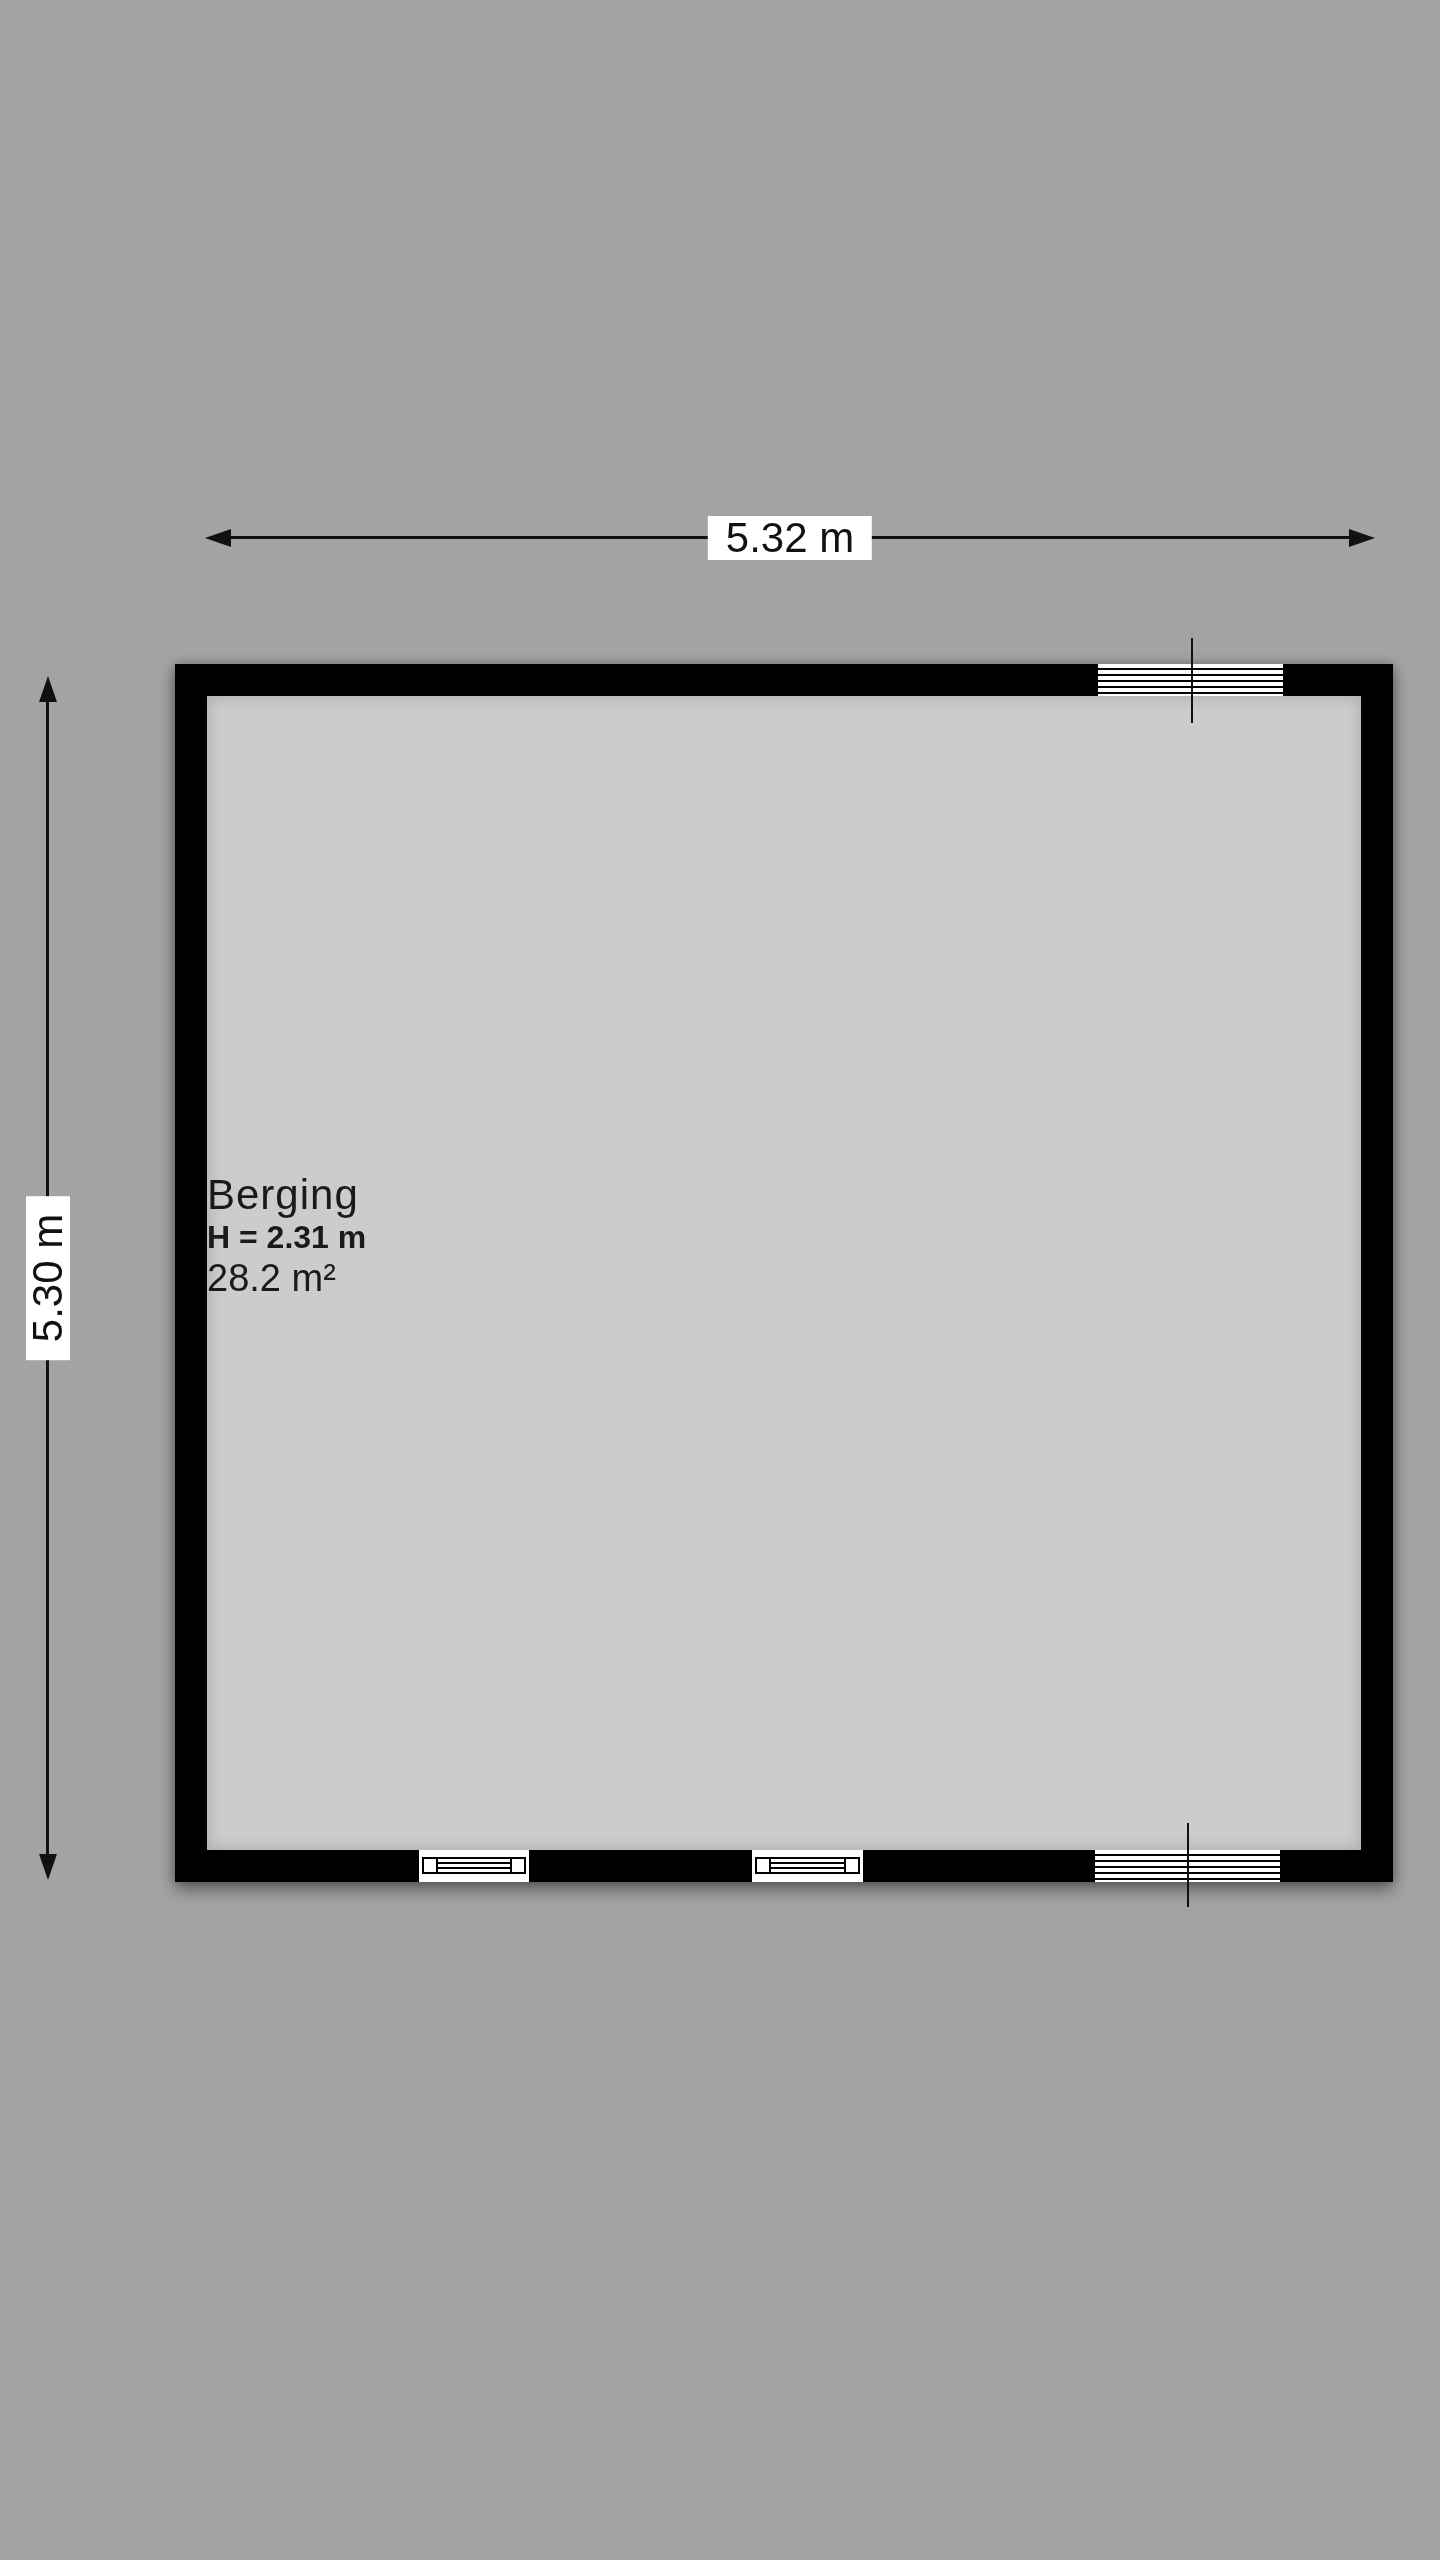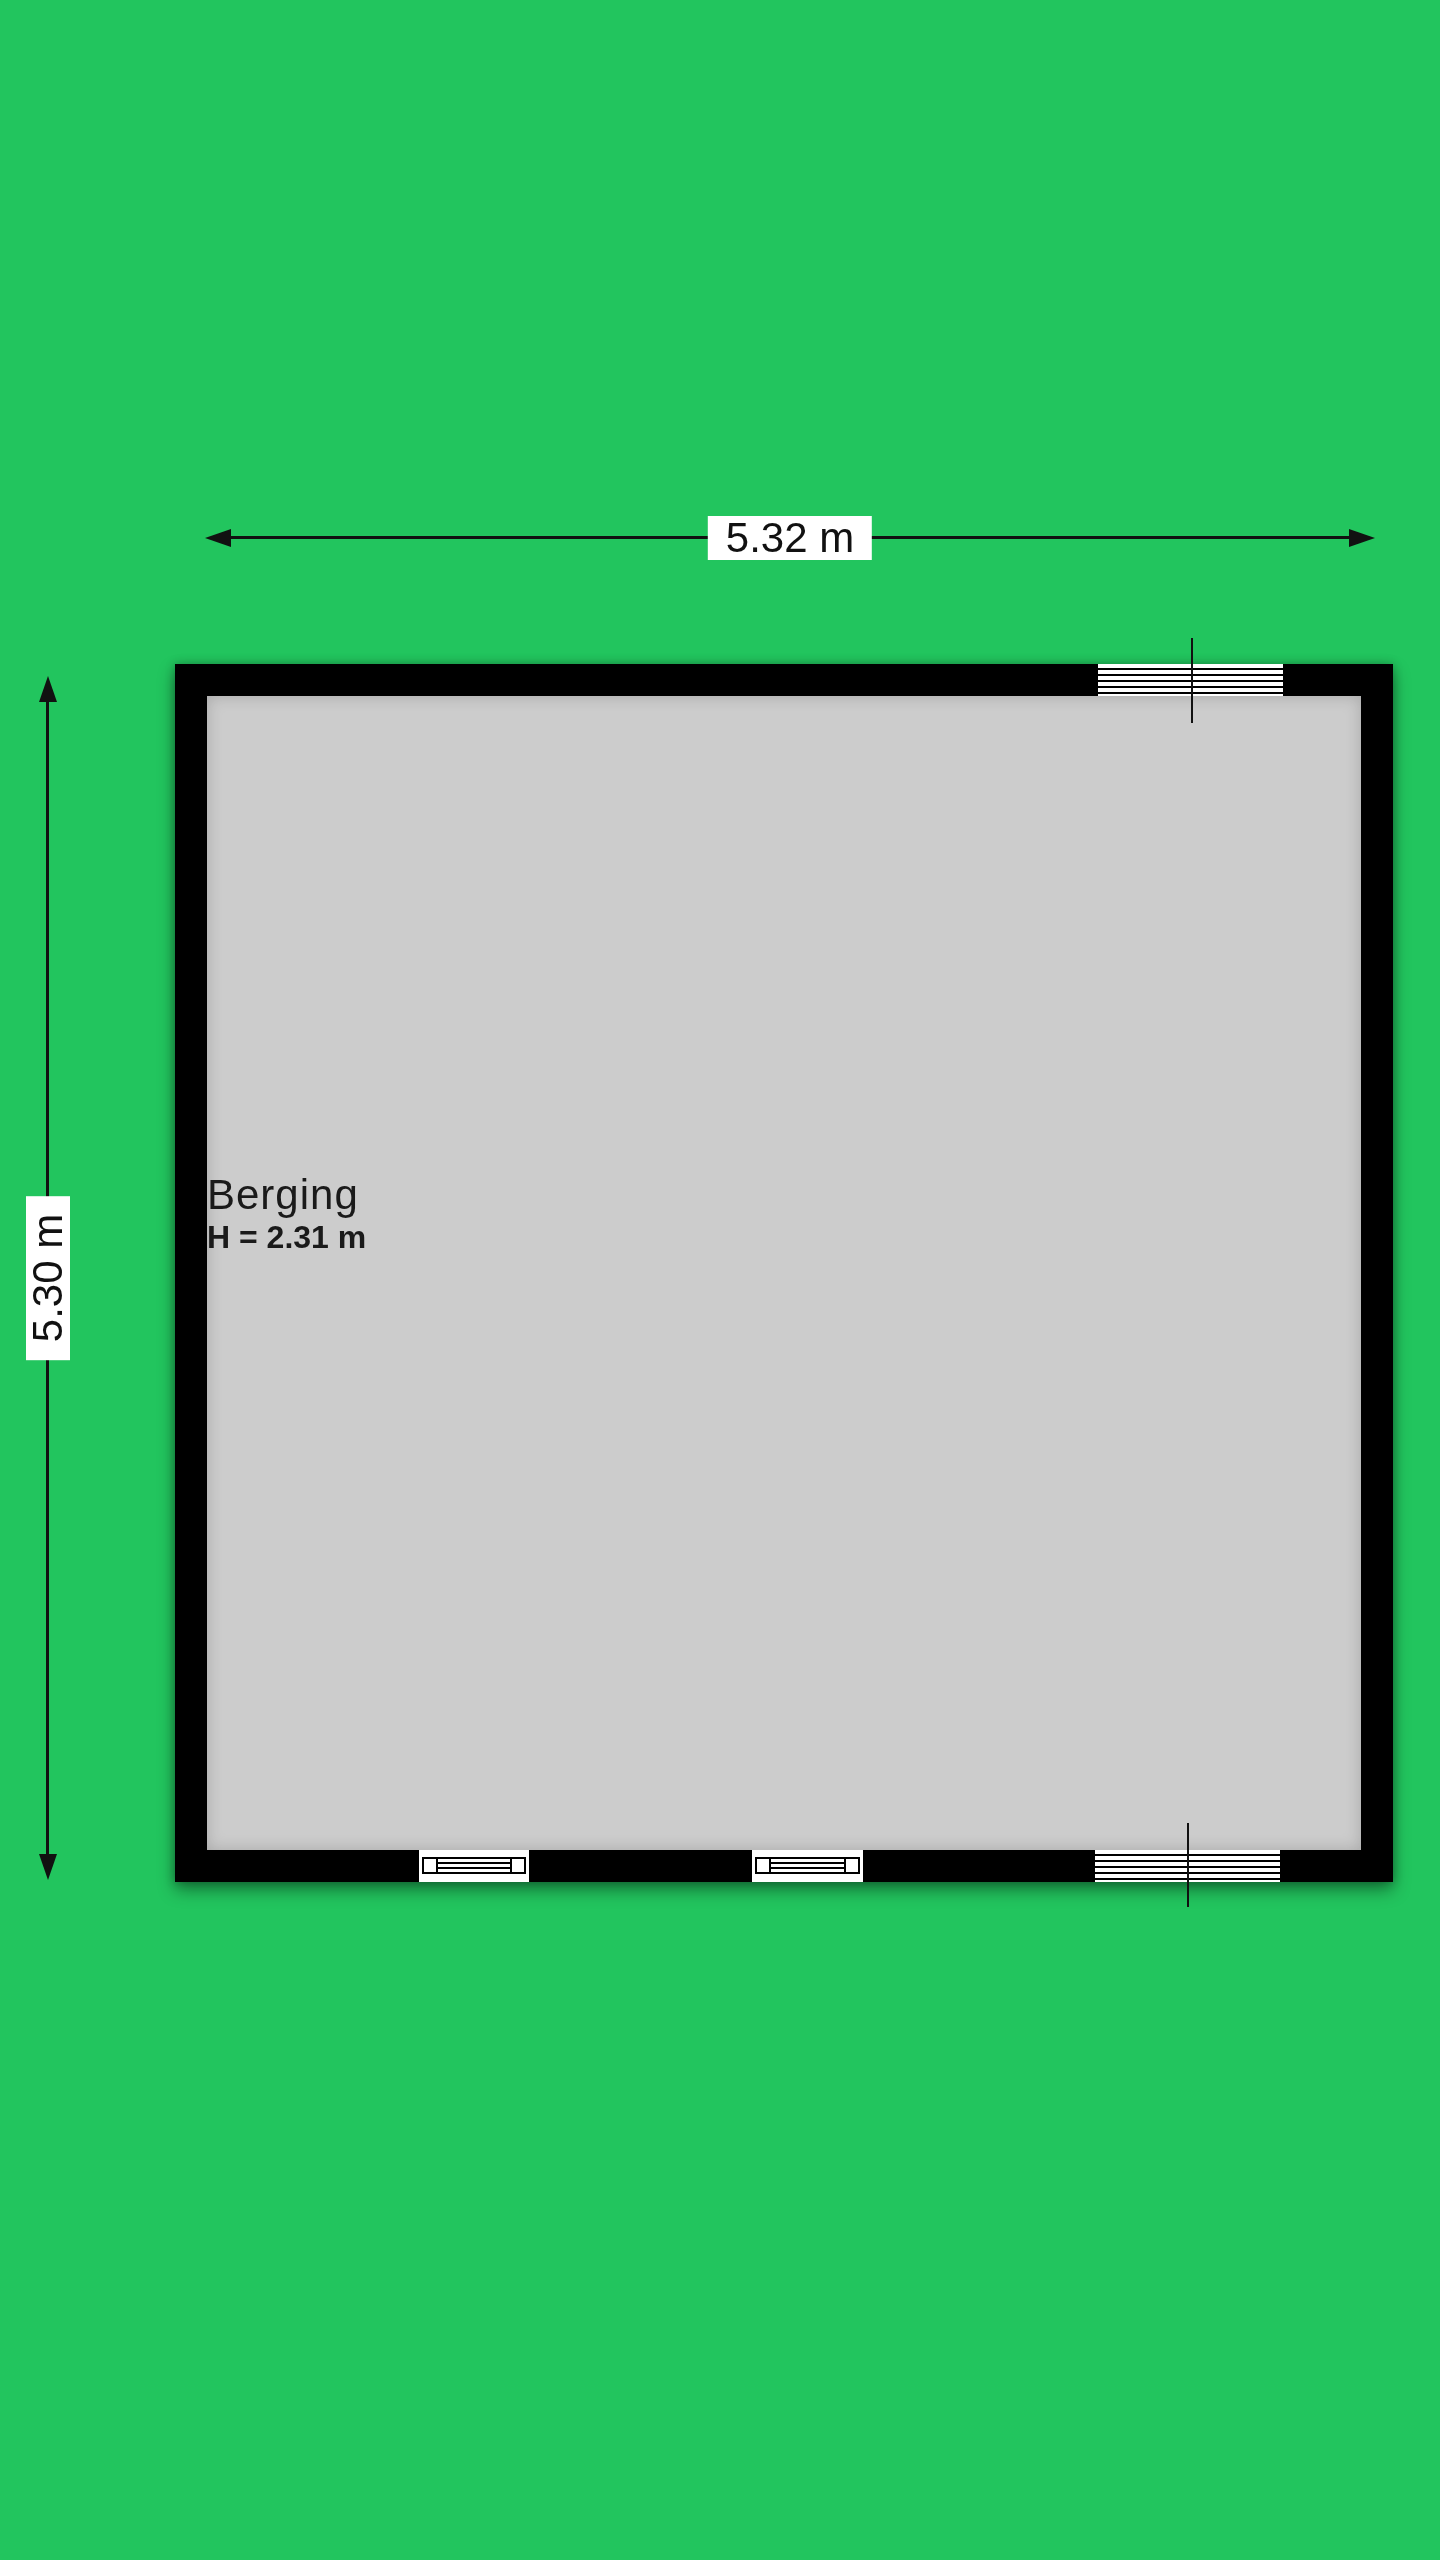--- a/index.html
+++ b/index.html
@@ -1,20 +1,20 @@
 <!DOCTYPE html>
 <html><head>
 <meta charset="utf-8">
 <style>
   html, body { margin: 0; padding: 0; background: #ffffff; }
   .canvas {
     position: relative;
     width: 1440px;
     height: 2560px;
-    background: #22c55e;
+    background: #a3a3a3;
     font-family: "Liberation Sans", sans-serif;
     color: #111111;
     overflow: hidden;
   }
 
   
   .dim-h {
     position: absolute;
     left: 205px; top: 516px;
     width: 1170px; height: 44px;
@@ -206,17 +206,18 @@
         <div class="vent-hline h1"></div>
         <div class="vent-hline h2"></div>
         <div class="vent-vline vl"></div>
         <div class="vent-vline vr"></div>
       </div>
     </div>
 
     <div class="room-label">
       <div class="room-name">Berging</div>
       <div class="room-height">H = 2.31 m</div>
+      <div class="room-area">28.2 m²</div>
     </div>
   </div>
 
 
 </div>
 
 </body></html>

